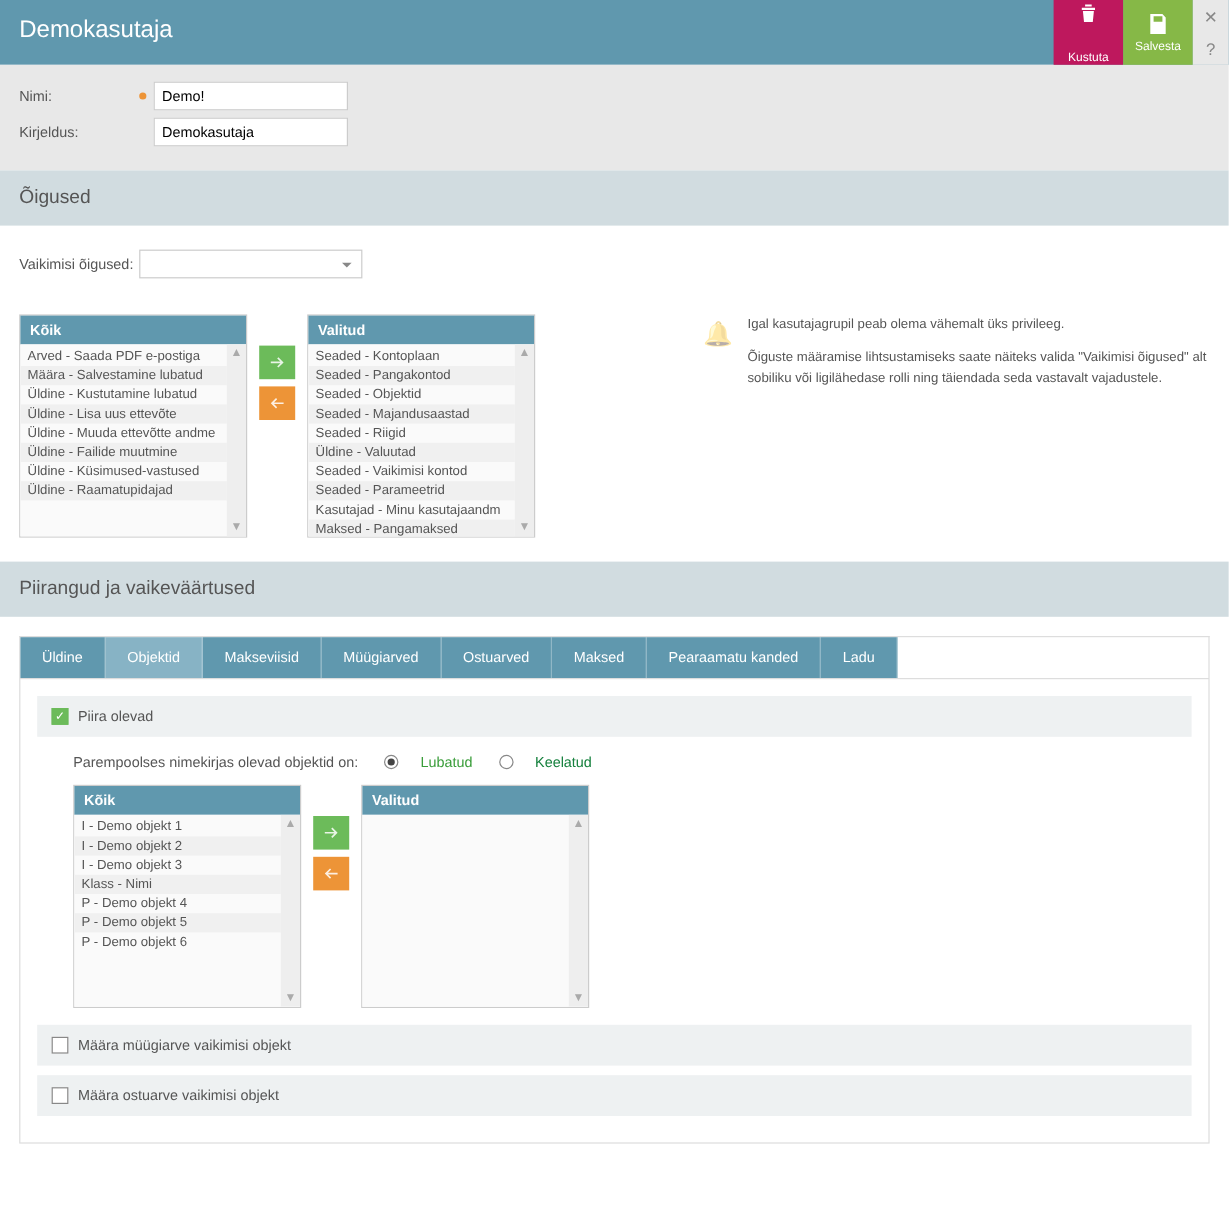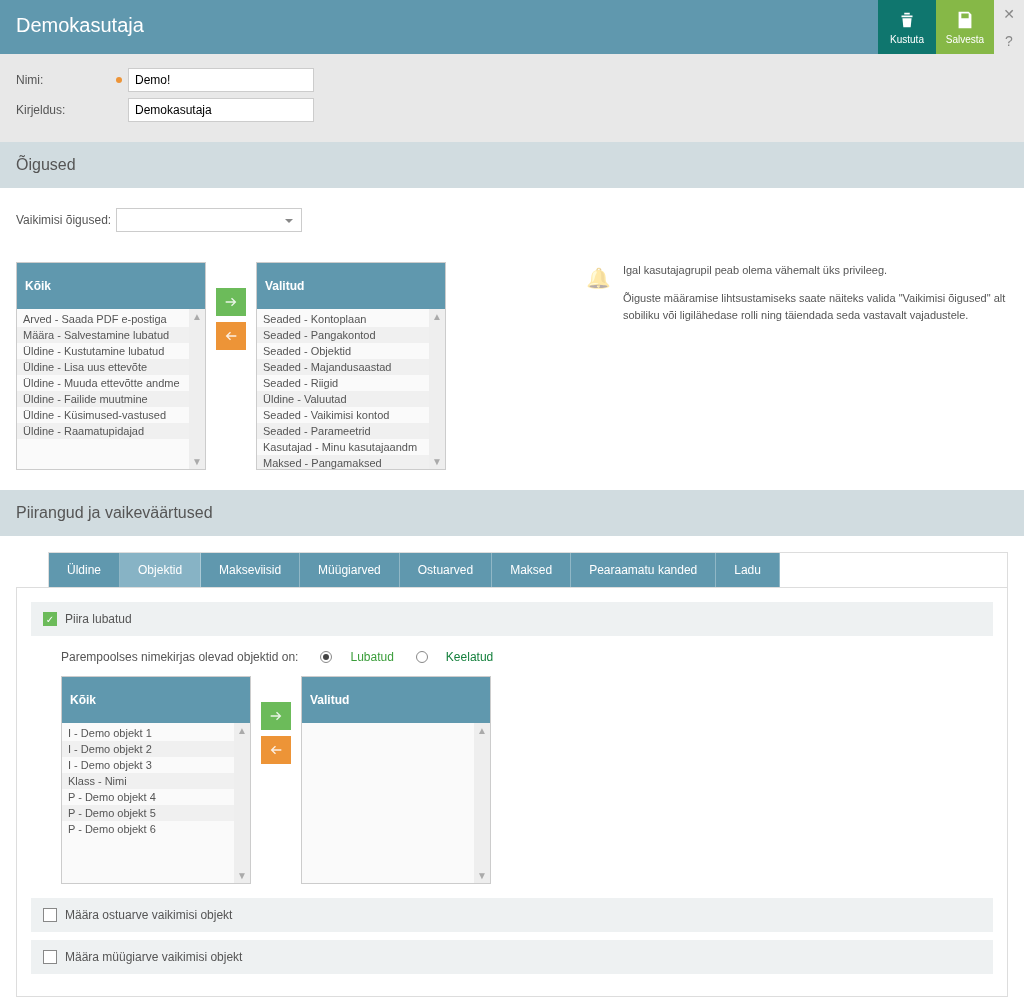--- a/index.html
+++ b/index.html
@@ -1,53 +1,53 @@
 <!DOCTYPE html>
 <html><head>
 <meta charset="utf-8">
 <style>
 * { box-sizing: border-box; margin: 0; padding: 0; font-family: Arial, Helvetica, sans-serif; }
 body { background: #fff; font-size: 12px; color: #555; }
 .header { background: #6098ae; display: flex; align-items: stretch; height: 54px; }
 .header-title { flex: 1; color: #fff; font-size: 20px; font-weight: 500; padding: 14px 16px; }
 .header-btn { width: 58px; display: flex; flex-direction: column; align-items: center; justify-content: center; color: #fff; font-size: 10px; cursor: pointer; }
-.header-btn.orange { background: #0f766e; }
+.header-btn.orange { background: #be185d; justify-content: space-between; }
 .header-btn.green { background: #86b847; }
 .header-btn svg { width: 22px; height: 22px; fill: #fff; margin-bottom: 3px; }
 .header-side { display: flex; flex-direction: column; width: 30px; background: #e8e8e8; }
 .header-side-item { flex: 1; display: flex; align-items: center; justify-content: center; color: #888; font-size: 14px; cursor: pointer; }
 .form-area { background: #e8e8e8; padding: 14px 16px; }
 .form-row { display: flex; align-items: center; margin-bottom: 6px; }
 .form-label { width: 100px; font-size: 12px; color: #555; }
 .req-dot { width: 6px; height: 6px; background: #ed9437; border-radius: 50%; margin-right: 6px; }
-.form-input { width: 186px; padding: 4px 6px; border: 1px solid #ccc; font-size: 12px; background: #fff; }
+.form-input { width: 162px; padding: 4px 6px; border: 1px solid #ccc; font-size: 12px; background: #fff; }
 .section-header { background: #d1dce0; padding: 14px 16px; font-size: 16px; color: #555; }
 .section-body { padding: 20px 16px; }
 .dropdown-row { display: flex; align-items: center; margin-bottom: 30px; }
 .dropdown-label { width: 100px; font-size: 12px; }
 .dropdown { width: 186px; height: 24px; border: 1px solid #ccc; background: #fff; position: relative; }
 .dropdown::after { content: ''; position: absolute; right: 8px; top: 10px; border-left: 4px solid transparent; border-right: 4px solid transparent; border-top: 4px solid #888; }
 .rights-row { display: flex; gap: 10px; align-items: flex-start; }
 .listbox { width: 190px; border: 1px solid #ccc; }
-.listbox-header { background: #6098ae; color: #fff; padding: 16px 8px; font-size: 12px; font-weight: bold; }
+.listbox-header { background: #6098ae; color: #fff; padding: 5px 8px; font-size: 12px; font-weight: bold; }
 .listbox-body { height: 160px; overflow: hidden; display: flex; background: #fafafa; }
 .listbox-items { flex: 1; padding: 2px 0; }
 .listbox-item { padding: 2px 6px; font-size: 11px; color: #555; white-space: nowrap; overflow: hidden; text-overflow: ellipsis; cursor: pointer; }
 .listbox-item:nth-child(even) { background: #f0f0f0; }
 .listbox-scroll { width: 16px; background: #eee; display: flex; flex-direction: column; justify-content: space-between; align-items: center; font-size: 10px; color: #aaa; padding: 2px 0; }
 .move-btns { display: flex; flex-direction: column; gap: 6px; margin-top: 26px; }
 .move-btn { width: 30px; height: 28px; display: flex; align-items: center; justify-content: center; cursor: pointer; }
 .move-btn.green { background: #6cbb5a; }
 .move-btn.orange { background: #ed9437; }
 .move-btn svg { width: 16px; height: 16px; fill: rgba(255,255,255,0.85); }
 .info-box { flex: 1; display: flex; gap: 12px; padding-left: 130px; }
 .info-icon { color: #86b847; font-size: 20px; margin-top: 4px; opacity: 0.4; }
 .info-text { font-size: 11px; color: #555; line-height: 1.6; }
 .info-title { font-weight: bold; margin-bottom: 3px; }
-.tabs { display: flex; background: #fff; border: 1px solid #ddd; border-bottom: none; margin-top: 0; margin-left: 32px; }
+.tabs { display: flex; background: #fff; border: 1px solid #ddd; border-bottom: none; margin-top: 0; }
 .tab { padding: 10px 18px; background: #6098ae; color: #fff; font-size: 12px; border-right: 1px solid rgba(255,255,255,0.3); cursor: pointer; white-space: nowrap; }
 .tab.active { background: #87b3c5; }
 .tab-content { border: 1px solid #ddd; padding: 14px; }
 .check-section { background: #eef1f2; padding: 10px 12px; margin-bottom: 14px; display: flex; align-items: center; gap: 8px; }
 .checkbox { width: 14px; height: 14px; border: 1px solid #888; background: #fff; display: inline-flex; align-items: center; justify-content: center; }
 .checkbox.checked { background: #6cbb5a; border-color: #6cbb5a; color: #fff; font-size: 10px; }
 .radio-row { margin: 8px 0 12px 30px; font-size: 12px; display: flex; align-items: center; gap: 16px; }
 .radio { width: 12px; height: 12px; border: 1px solid #888; border-radius: 50%; display: inline-flex; align-items: center; justify-content: center; margin: 0 2px 0 6px; }
 .radio.checked::after { content: ''; width: 6px; height: 6px; background: #444; border-radius: 50%; }
 .green-text { color: #3a9d3a; }
@@ -168,21 +168,21 @@
       <div class="tab">Makseviisid</div>
       <div class="tab">Müügiarved</div>
       <div class="tab">Ostuarved</div>
       <div class="tab">Maksed</div>
       <div class="tab">Pearaamatu kanded</div>
       <div class="tab">Ladu</div>
     </div>
   <div class="tab-content">
     <div class="check-section">
       <span class="checkbox checked">✓</span>
-      <span>Piira lubatud</span>
+      <span>Piira olevad</span>
     </div>
     <div class="radio-row">
       <span>Parempoolses nimekirjas olevad objektid on:</span>
       <span class="radio checked"></span>
       <span class="green-text">Lubatud</span>
       <span class="radio"></span>
       <span class="red-text">Keelatud</span>
     </div>
     <div class="subsection">
       <div class="rights-row">
@@ -224,20 +224,20 @@
                 <span>▲</span>
                 <span>▼</span>
               </div>
           </div>
         </div>
       </div>
     </div>
     <div style="height:14px"></div>
     <div class="collapsible">
       <span class="checkbox"></span>
-      <span>Määra ostuarve vaikimisi objekt</span>
+      <span>Määra müügiarve vaikimisi objekt</span>
     </div>
     <div class="collapsible">
       <span class="checkbox"></span>
-      <span>Määra müügiarve vaikimisi objekt</span>
+      <span>Määra ostuarve vaikimisi objekt</span>
     </div>
   </div>
 </div>
 
 </body></html>

